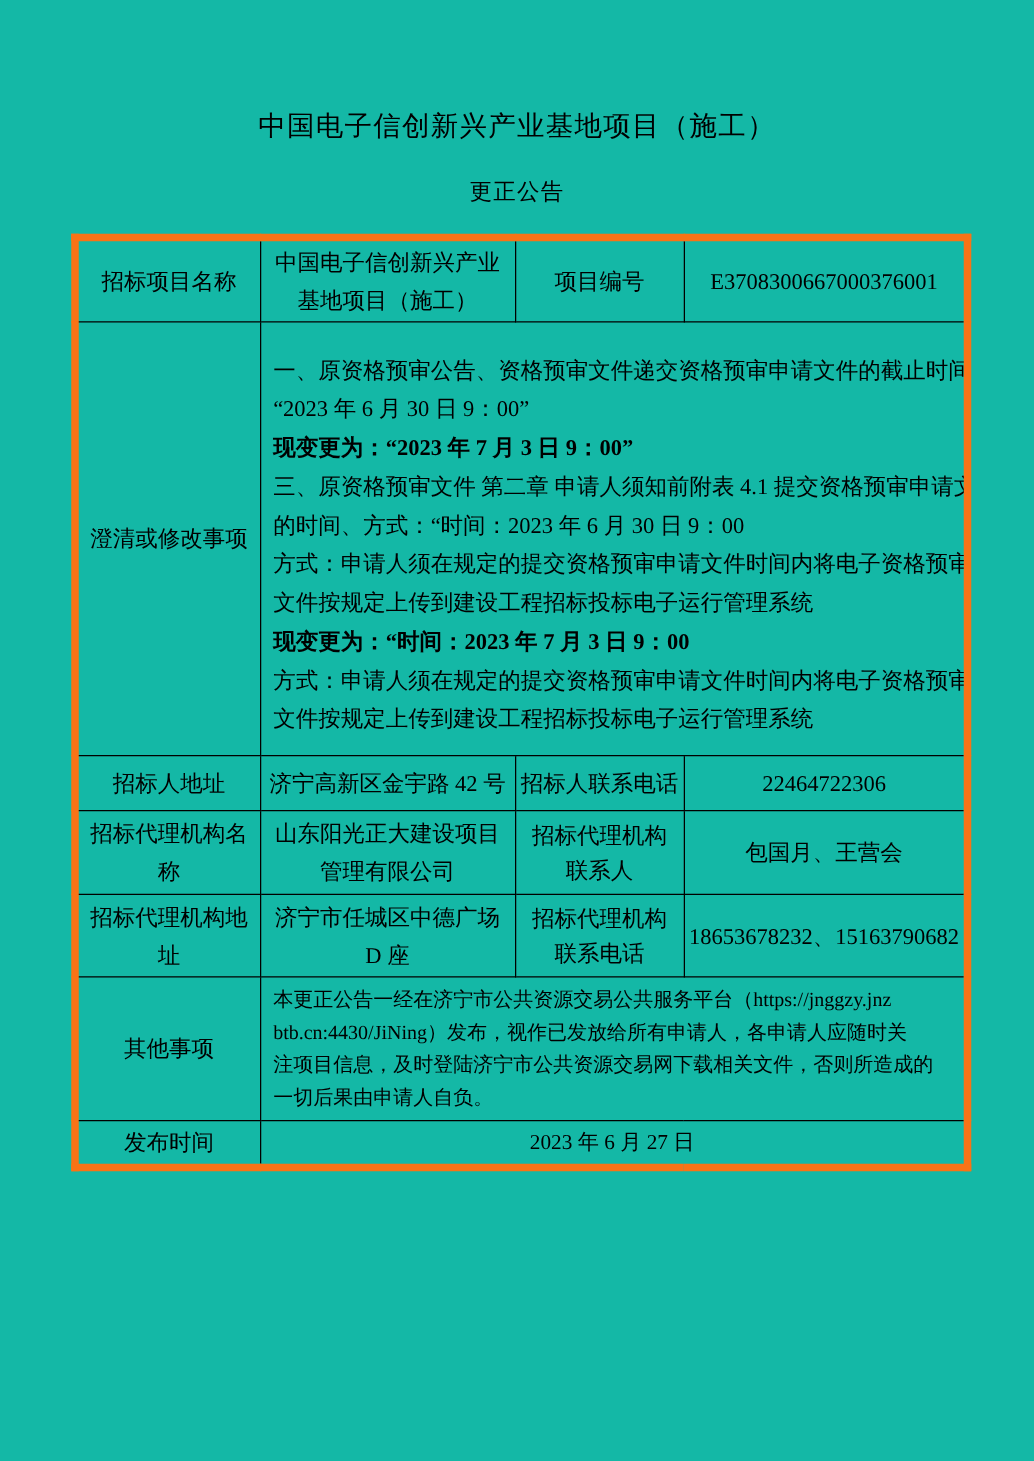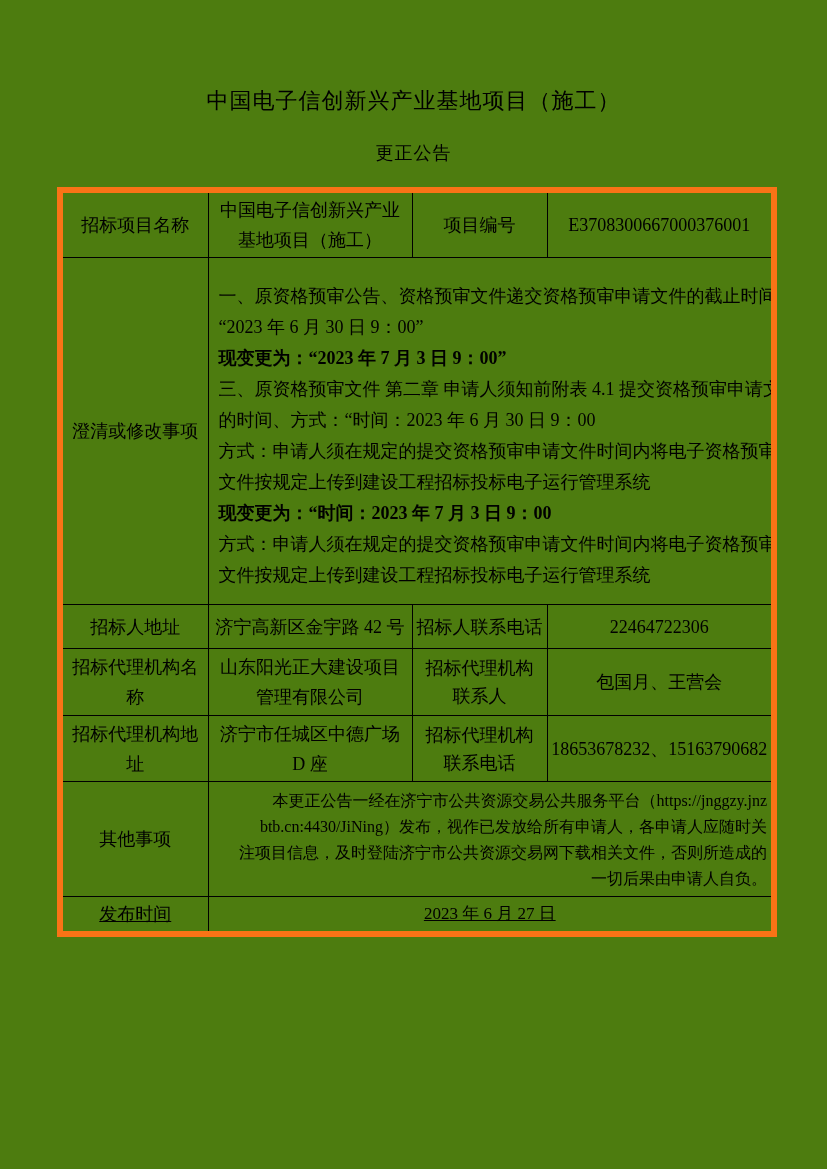--- a/index.html
+++ b/index.html
@@ -1,20 +1,20 @@
 <!DOCTYPE html>
 <html><head>
 <meta charset="utf-8">
 <style>
   * { margin:0; padding:0; box-sizing:border-box; }
   html,body { background:#888; }
   .page {
     position:relative;
     width:827px; height:1169px;
-    background:#4d7c0f;
+    background:#14b8a6;
     margin:0 auto;
     font-family:"Liberation Serif","DejaVu Serif",serif;
     color:#000;
     overflow:hidden;
   }
   .doc-title {
     position:absolute; top:86px; left:0; width:827px;
     text-align:center; font-size:22px; font-weight:normal;
     letter-spacing:1px;
   }
@@ -44,38 +44,38 @@
     text-align:left;
     padding:14px 4px 4px 10px;
   }
   td.clar-body p {
     font-size:18px;
     line-height:31px;
     white-space:nowrap;
   }
   td.clar-body p.b { font-weight:bold; }
   td.other-body {
-    text-align:right;
+    text-align:left;
     padding:6px 4px 4px 10px;
   }
   td.other-body p {
     font-size:16px;
     line-height:26px;
     white-space:nowrap;
   }
   td.pub-value { font-size:17px; }
   tr.r1 { height:67px; }
   tr.r2 { height:71px; }
   tr.r3 { height:347px; }
   tr.r4 { height:39px; }
   tr.r5 { height:44px; }
   tr.r6 { height:67px; }
   tr.r7 { height:66px;font-family:Liberation Serif, serif; }
   tr.r8 { height:105px; }
-  tr.r9 { height:36px;text-decoration:underline; }
+  tr.r9 { height:36px; }
 </style>
 </head>
 <body>
 
 <div class="page">
 
   <h1 class="doc-title">中国电子信创新兴产业基地项目（施工）</h1>
   <h2 class="doc-subtitle">更正公告</h2>
 
   <table class="notice">

